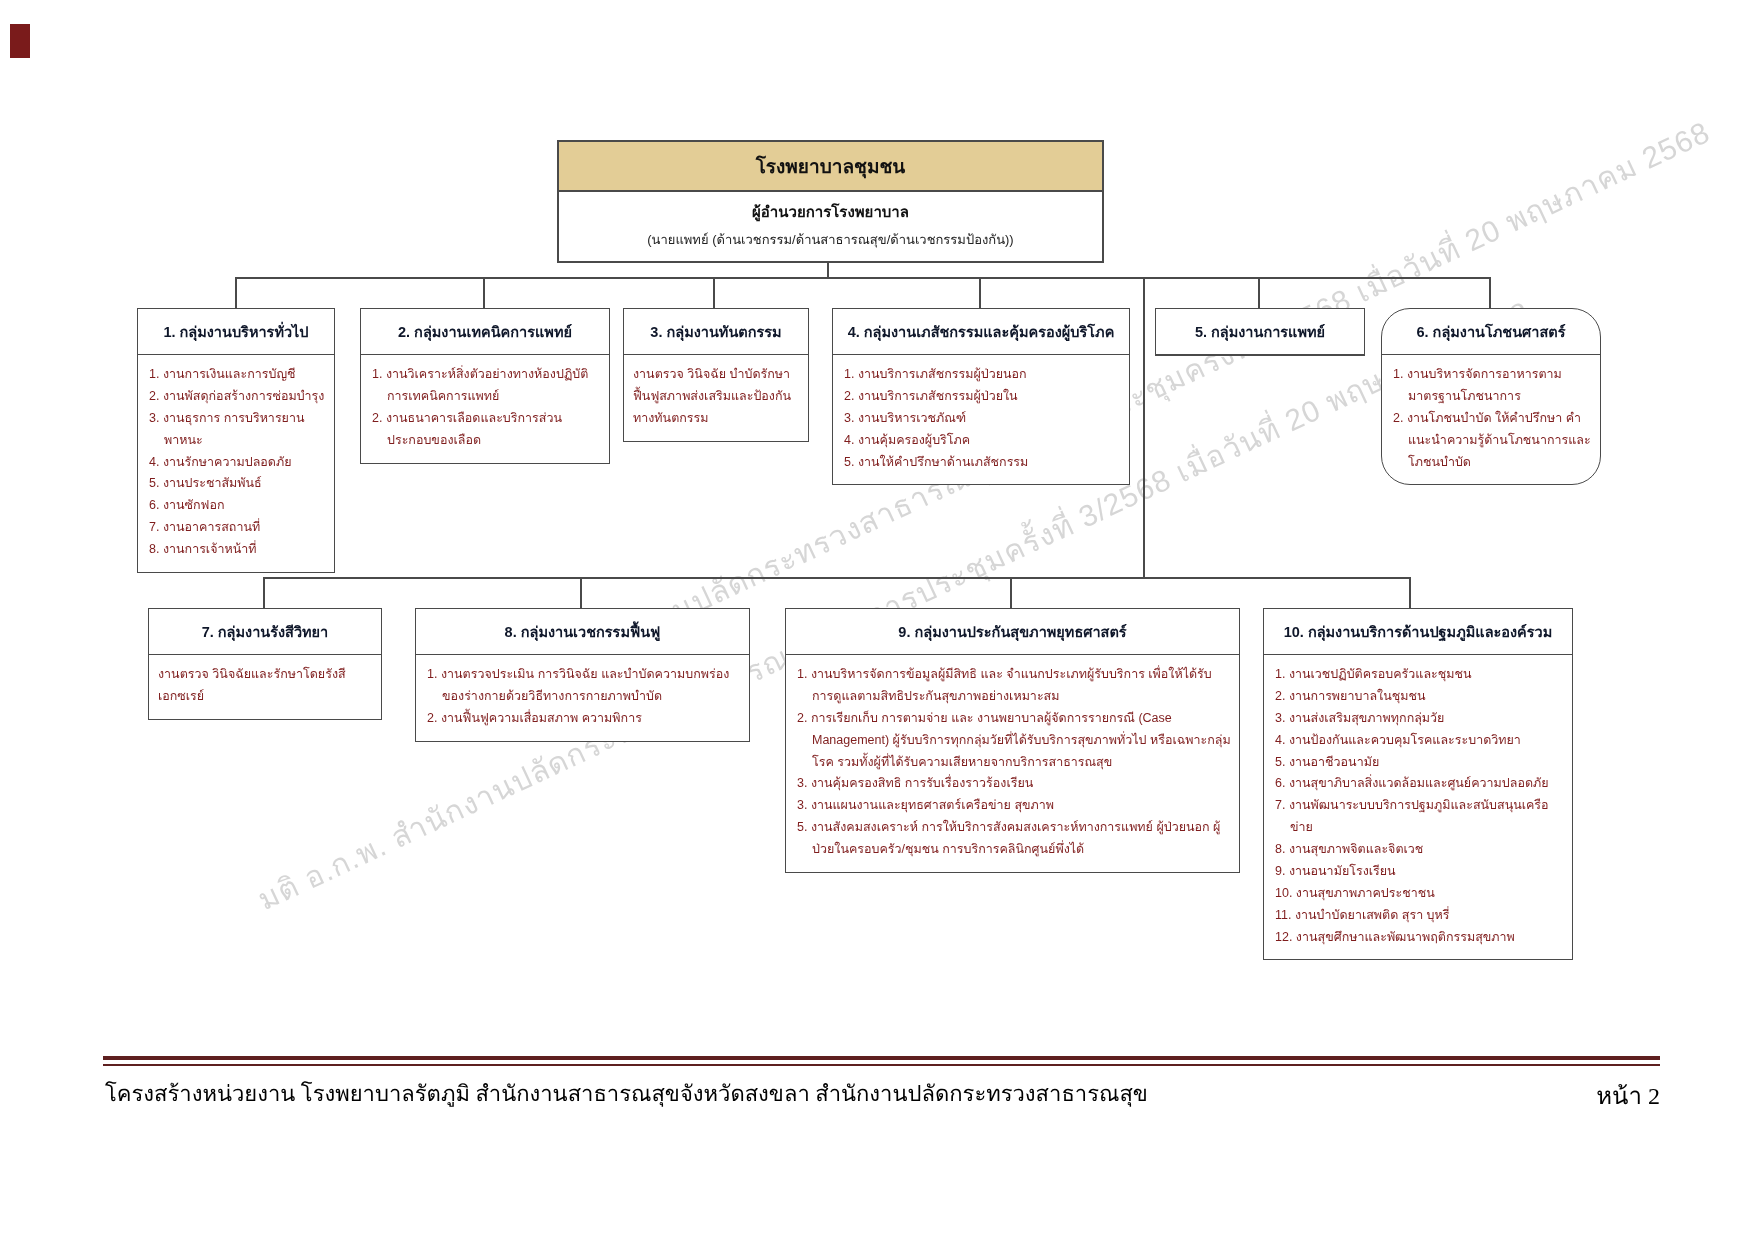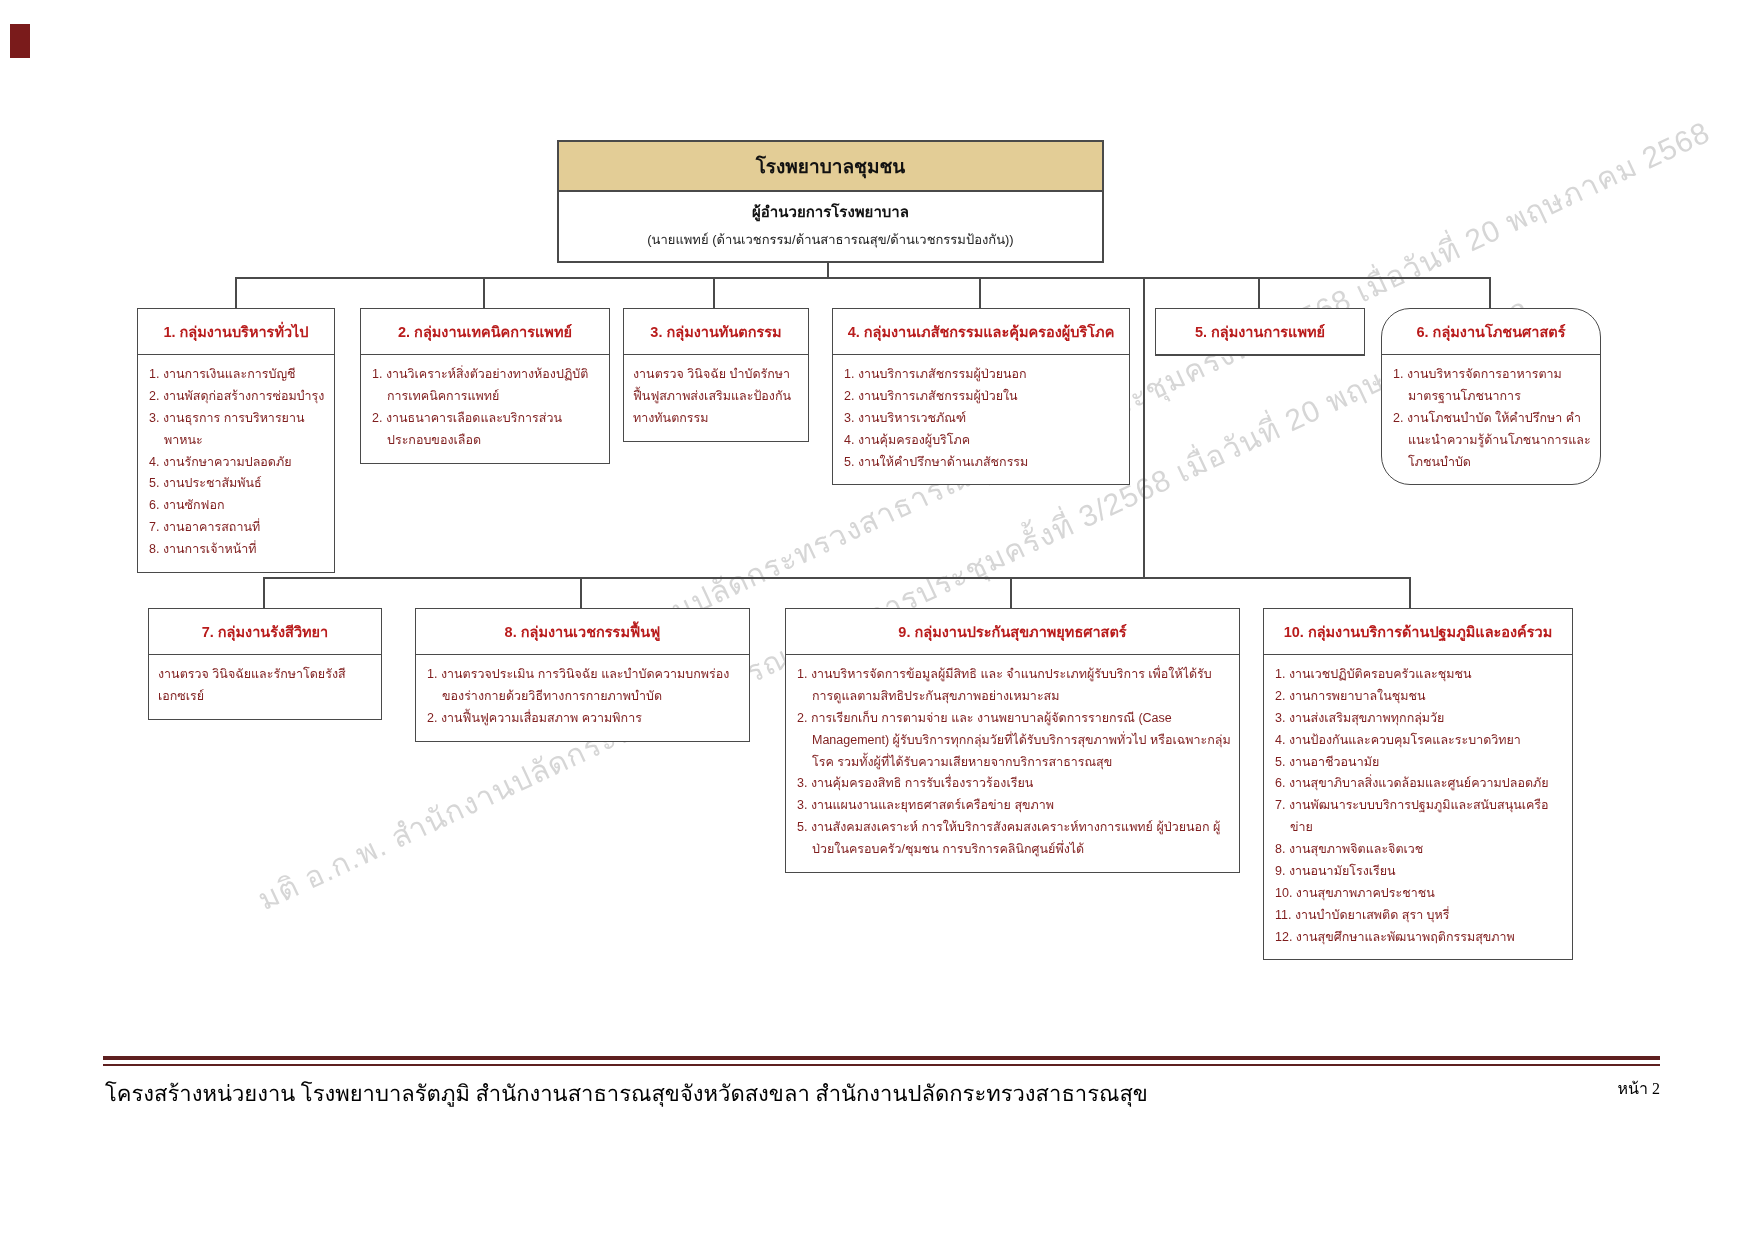--- a/index.html
+++ b/index.html
@@ -24,21 +24,21 @@
   .root{position:absolute;left:557px;top:140px;width:543px;border:2px solid #4a4a4a;background:#fff;}
   .root-header{background:#e3cd96;border-bottom:2px solid #4a4a4a;text-align:center;
     font-weight:bold;font-size:19px;padding:9px 0;color:#111;}
   .root-body{text-align:center;padding:8px 4px 11px;}
   .root-sub{font-weight:bold;font-size:15px;color:#111;}
   .root-sub2{font-size:13px;color:#222;margin-top:5px;}
 
   
   .gbox{position:absolute;border:1.8px solid #4a4a4a;background:#fff;}
   .gtitle{border-bottom:1.8px solid #4a4a4a;font-weight:bold;font-size:14.5px;
-    text-align:center;padding:11px 4px;color:#b91c1c;}
+    text-align:center;padding:11px 4px;color:#0f172a;}
   .gbody{padding:9px 8px 11px 11px;font-size:12.5px;line-height:1.75;color:#7f1d1d;}
   .gbody .item{text-indent:-15px;padding-left:15px;}
   .gbody.para{padding-left:9px;}
 
   .g1{left:137px;top:308px;width:196px;}
   .g2{left:360px;top:308px;width:248px;}
   .g3{left:623px;top:308px;width:184px;}
   .g4{left:832px;top:308px;width:296px;}
   .g5{left:1155px;top:308px;width:208px;}
   .g6{left:1381px;top:308px;width:218px;border-radius:29px;}
@@ -46,21 +46,21 @@
   .g8{left:415px;top:608px;width:333px;}
   .g9{left:785px;top:608px;width:453px;}
   .g10{left:1263px;top:608px;width:308px;}
 
   
   .footer-rule1{position:absolute;left:103px;top:1056px;width:1557px;height:4px;background:#5e2020;}
   .footer-rule2{position:absolute;left:103px;top:1064px;width:1557px;height:2px;background:#5e2020;}
   .footer-text{position:absolute;left:105px;top:1076px;font-family:"Liberation Serif", serif;
     font-size:22px;color:#000;}
   .footer-page{position:absolute;right:95px;top:1076px;font-family:"Liberation Serif", serif;
-    font-size:16px;color:#000;}
+    font-size:24px;color:#000;}
 </style>
 </head>
 <body>
 
 <div class="canvas">
 
   <div class="corner-mark"></div>
 
   <div class="wm wm1">มติ อ.ก.พ. สำนักงานปลัดกระทรวงสาธารณสุข ในการประชุมครั้งที่ 3/2568 เมื่อวันที่ 20 พฤษภาคม 2568</div>
   <div class="wm wm2">มติ อ.ก.พ. สำนักงานปลัดกระทรวงสาธารณสุข ในการประชุมครั้งที่ 3/2568 เมื่อวันที่ 20 พฤษภาคม 2568</div>

